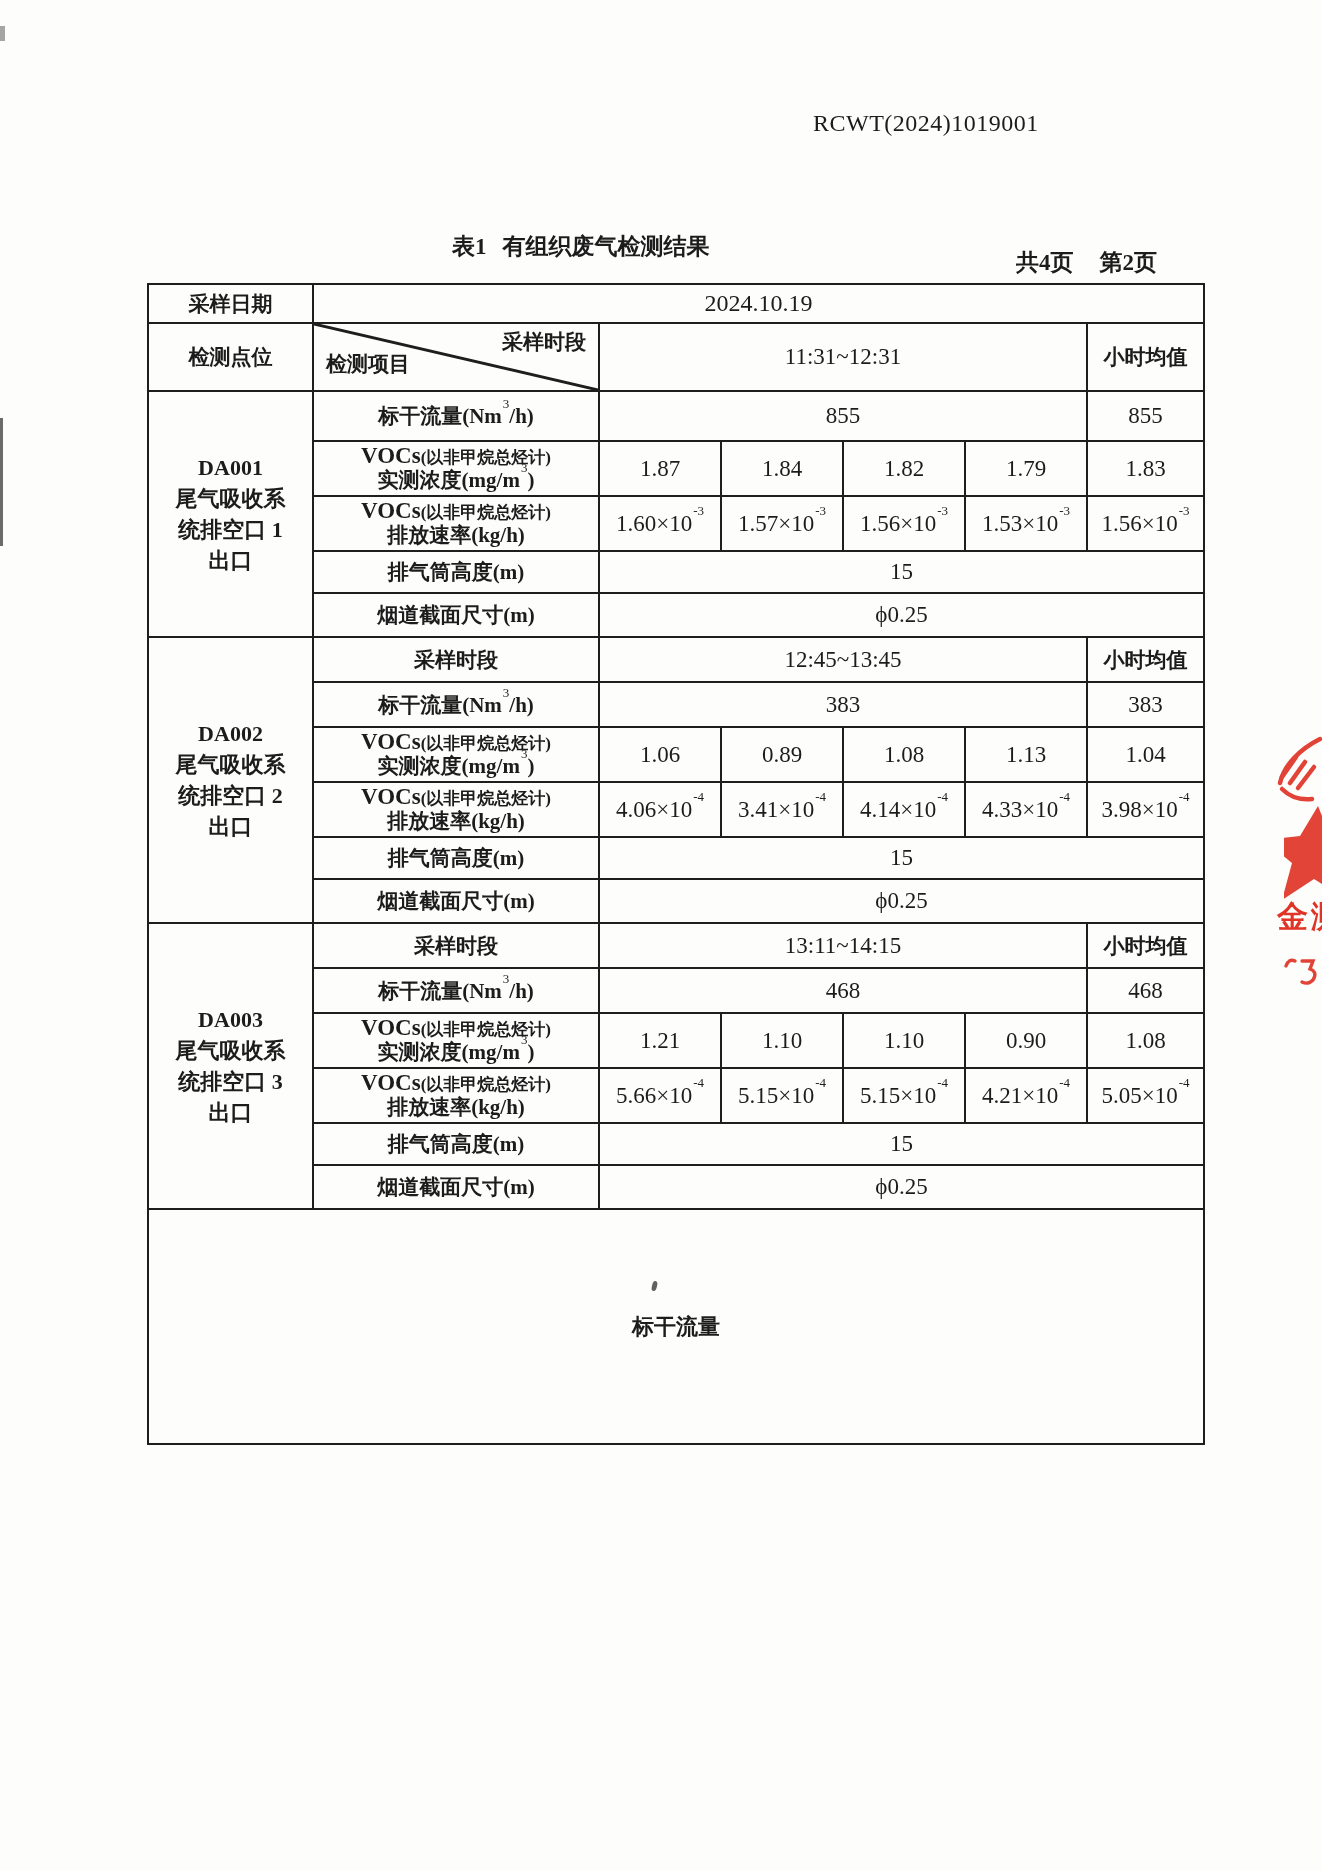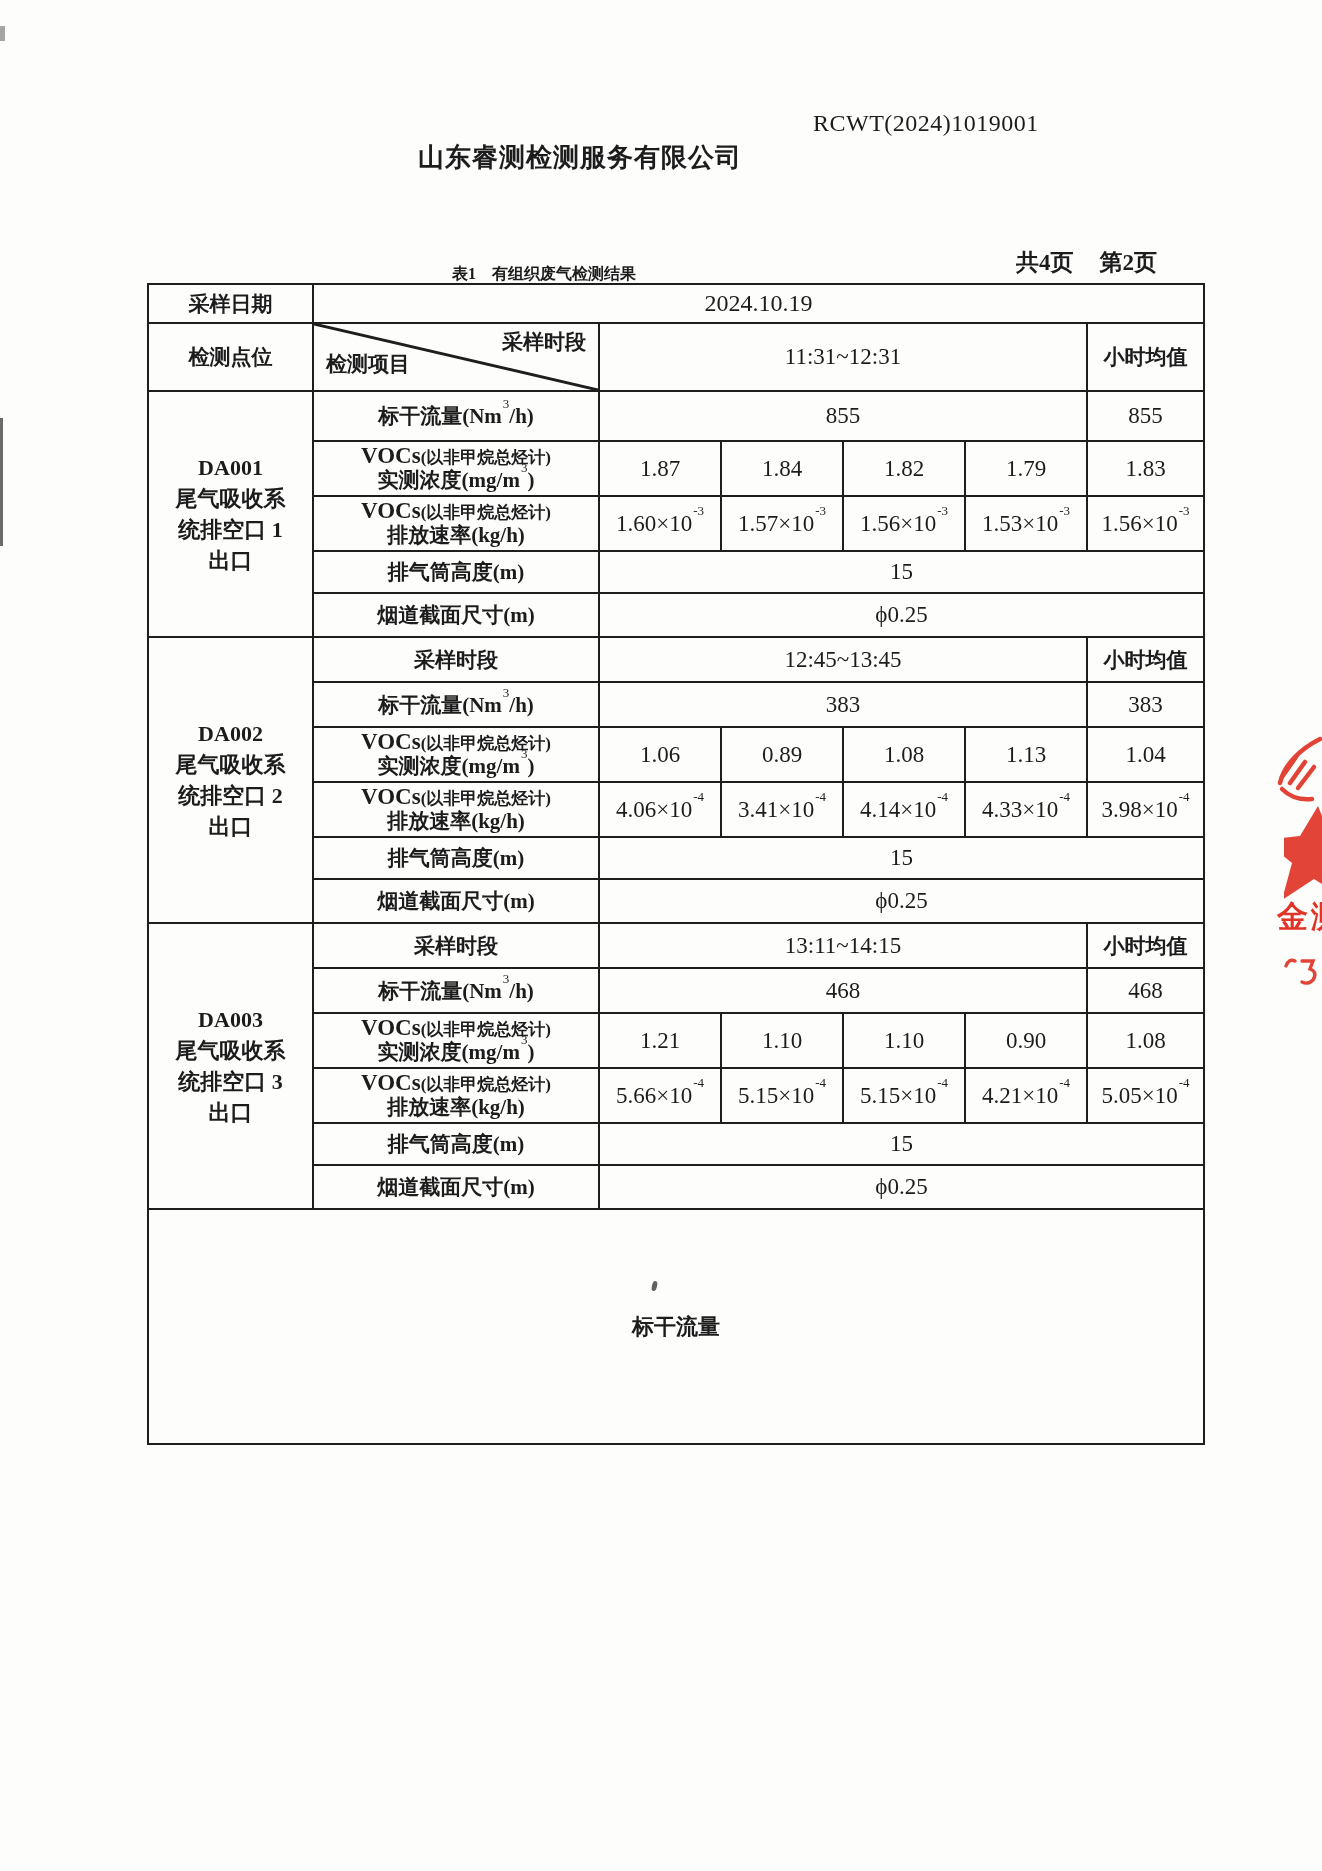--- a/index.html
+++ b/index.html
@@ -8,21 +8,21 @@
     background:#fdfdfc; overflow:hidden;
     font-family:"Liberation Serif","DejaVu Serif",serif;
     color:#1c1c1c;
   }
   
   .report-no{position:absolute; left:813px; top:110px; font-size:24px; font-weight:500; letter-spacing:.5px;}
   .company{position:absolute; left:330px; top:140px; width:500px; text-align:center;
     font-size:26px; font-weight:600; letter-spacing:1px;}
   .title{position:absolute; left:330px; top:182px; width:510px; text-align:center;
     font-size:43px; font-weight:700; word-spacing:16px; letter-spacing:2px;}
-  .caption{position:absolute; left:452px; top:264px; font-size:16px; font-weight:600;}
+  .caption{position:absolute; left:452px; top:231px; font-size:23px; font-weight:600;}
   .caption .cap-prefix{margin-right:16px;}
   .pageinfo{position:absolute; left:1016px; top:247px; font-size:23px; font-weight:600;}
   .pageinfo .pg-cur{margin-left:26px;}
   
   table.results{
     position:absolute; left:147px; top:283px; width:1056px;
     border-collapse:collapse; table-layout:fixed;
   }
   td.cell{border:2px solid #1e1e1e; text-align:center; vertical-align:middle; padding:0 4px; overflow:hidden;}
   .num{font-size:23px; font-weight:500; font-family:"Liberation Serif","DejaVu Sans",serif;}
@@ -46,21 +46,20 @@
   .stamp-text{font-size:31px; font-weight:700; letter-spacing:3px; white-space:nowrap;}
   
   .artifact{position:absolute; background:#3a3a3a;}
 </style>
 </head>
 <body>
 
 <div class="sheet">
 
   <div class="report-no">RCWT(2024)1019001</div>
-  <div class="company">山东睿测检测服务有限公司</div>
   <div class="caption">
     <span class="cap-prefix">表1</span><span>有组织废气检测结果</span>
   </div>
   <div class="pageinfo">
     <span>共4页</span><span class="pg-cur">第2页</span>
   </div>
 
   <table class="results">
     <colgroup>
       <col style="width:165px">

